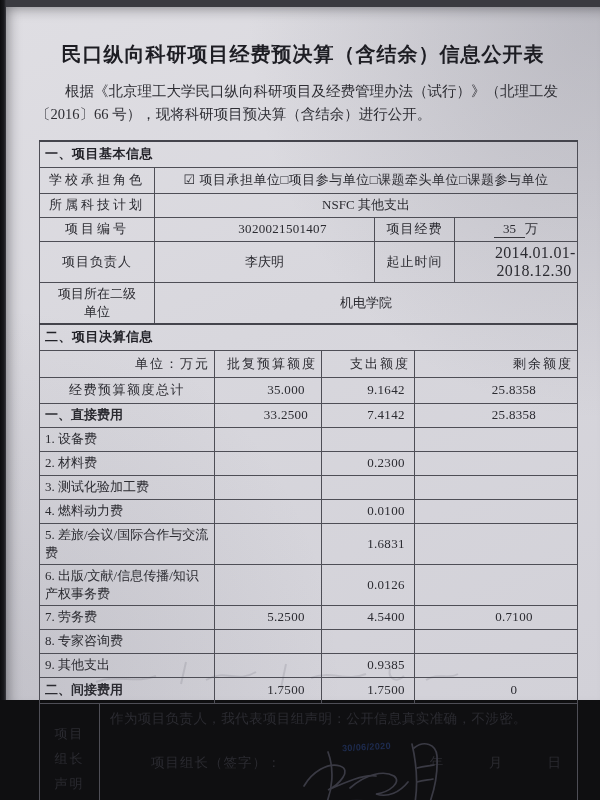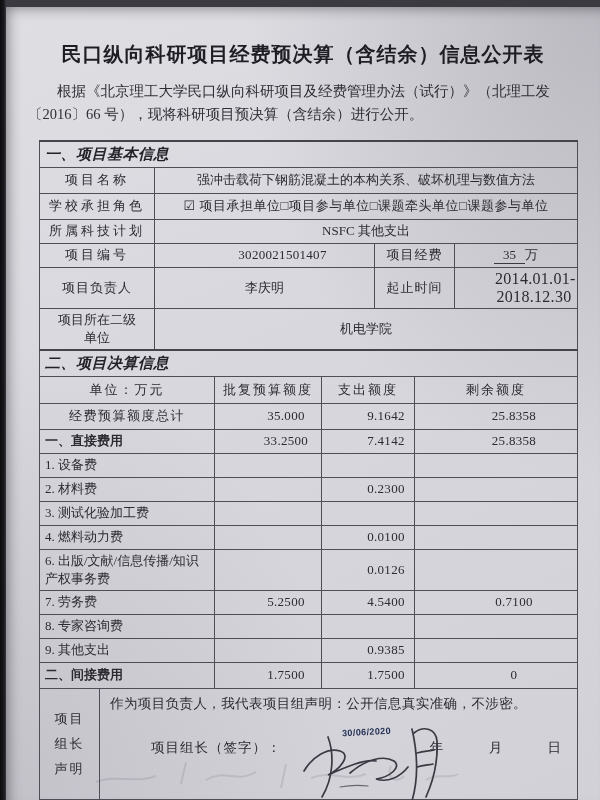--- a/index.html
+++ b/index.html
@@ -1,48 +1,48 @@
 <!DOCTYPE html>
 <html><head>
 <meta charset="utf-8">
 <style>
   html,body{margin:0;padding:0;width:600px;height:800px;overflow:hidden;background:#0f0f11;}
-  .photo{position:relative;width:600px;height:800px;background:linear-gradient(90deg,#0c0c0e 0px,#1a1a1e 4px,#3a3a40 6px);}
+  .photo{position:relative;width:600px;height:700px;background:linear-gradient(90deg,#0c0c0e 0px,#1a1a1e 4px,#3a3a40 6px);}
   .paper{
     position:absolute;top:7px;left:6px;right:0;bottom:0;
     background:
       radial-gradient(ellipse at 100% 0%, rgba(110,110,122,.30), transparent 42%),
       radial-gradient(ellipse at 0% 100%, rgba(110,110,122,.18), transparent 40%),
       linear-gradient(155deg,#dfdee3 0%, #d8d7dd 45%, #d2d1d8 100%);
     box-shadow: inset 7px 6px 14px -6px rgba(15,15,20,.50);
     color:#2b2b31;
     font-family:"Liberation Serif","DejaVu Serif",serif;
   }
   h1.title{
     margin:34px 10px 0 10px;text-align:center;
     font-size:20px;font-weight:bold;color:#1d1d23;letter-spacing:1px;
   }
   p.intro{
-    margin:12px 24px 14px 22px;text-indent:2em;
+    margin:12px 24px 14px 30px;text-indent:2em;
     font-size:14.5px;line-height:1.58;color:#2e2e34;
   }
   table{border-collapse:collapse;margin-left:33px;width:538px;table-layout:fixed;
         font-size:13px;color:#2b2b31;}
   table.merge{margin-top:-1px;}
   td{border:1px solid #4e4e56;padding:2px 4px;vertical-align:middle;}
-  tr.section-row td{border-top:2px solid #44444c;font-weight:bold;font-size:15px;
-        padding:3px 4px 3px 5px;letter-spacing:.5px;color:#222228;font-style:italic;}
+  tr.section-row td{border-top:2px solid #44444c;font-weight:bold;font-size:13px;
+        padding:3px 4px 3px 5px;letter-spacing:.5px;color:#222228;}
   td.lbl{text-align:center;letter-spacing:3px;}
   td.ctr{text-align:center;}
   td.left{text-align:left;padding-left:5px;}
   td.num{text-align:center;font-family:"Liberation Serif",serif;letter-spacing:.3px;padding-left:40px;}
   tr.h22 td{height:19px;}
   tr.h25 td{height:21px;}
   tr.h40 td{height:36px;}
-  .hdr td{text-align:center;letter-spacing:2px;height:22px;}
+  .hdr td{text-align:right;letter-spacing:2px;height:22px;}
   .us{display:inline-block;border-bottom:1px solid #3a3a40;padding:0 9px;}
   .checkline{letter-spacing:.5px;}
   
   td.decl-lbl{text-align:center;letter-spacing:2px;line-height:1.95;}
   td.decl-body{vertical-align:top;padding:6px 8px 4px 10px;height:100px;position:relative;}
   .statement{font-size:13.5px;letter-spacing:.4px;}
   .sign-line{display:flex;align-items:center;margin-top:26px;position:relative;font-size:13.5px;}
   .sign-label{margin-left:41px;letter-spacing:1px;}
   .ymd{margin-left:auto;letter-spacing:0;}
   .ymd span{margin-right:42px;}
@@ -68,24 +68,20 @@
           <col style="width:115px">
           <col style="width:220px">
           <col style="width:80px">
           <col style="width:123px">
         </colgroup>
       <tbody>
           <tr class="section-row h22">
         <td colspan="4">一、项目基本信息</td>
       </tr>
       <tr class="h25">
-        <td class="lbl">项目名称</td>
-        <td colspan="3" class="ctr">强冲击载荷下钢筋混凝土的本构关系、破坏机理与数值方法</td>
-      </tr>
-      <tr class="h25">
         <td class="lbl">学校承担角色</td>
         <td colspan="3" class="ctr checkline">☑ 项目承担单位□项目参与单位□课题牵头单位□课题参与单位</td>
       </tr>
       <tr class="h22">
         <td class="lbl">所属科技计划</td>
         <td colspan="3" class="ctr">NSFC 其他支出</td>
       </tr>
       <tr class="h22">
         <td class="lbl">项目编号</td>
         <td class="num">3020021501407</td>
@@ -152,20 +148,26 @@
       <tr class="h22">
         <td class="left">3. 测试化验加工费</td>
         <td class="num"></td>
         <td class="num"></td>
         <td class="num"></td>
       </tr>
       <tr class="h22">
         <td class="left">4. 燃料动力费</td>
         <td class="num"></td>
         <td class="num">0.0100</td>
+        <td class="num"></td>
+      </tr>
+      <tr class="h40">
+        <td class="left">5. 差旅/会议/国际合作与交流费</td>
+        <td class="num"></td>
+        <td class="num">1.6831</td>
         <td class="num"></td>
       </tr>
       <tr class="h40">
         <td class="left">6. 出版/文献/信息传播/知识产权事务费</td>
         <td class="num"></td>
         <td class="num">0.0126</td>
         <td class="num"></td>
       </tr>
       <tr class="h22">
         <td class="left">7. 劳务费</td>

